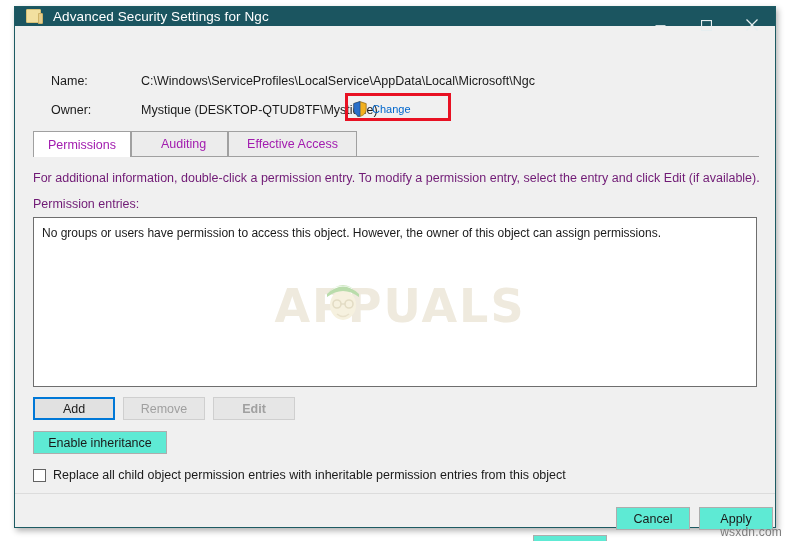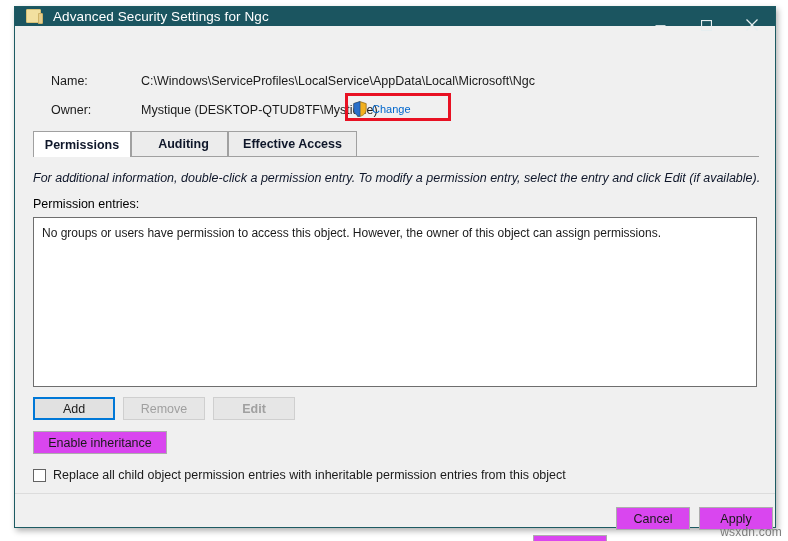--- a/index.html
+++ b/index.html
@@ -147,28 +147,27 @@
     top: 88px;
     width: 726px;
     height: 25px;
   }
   .tab {
     position: absolute;
     top: 0;
     height: 25px;
     box-sizing: border-box;
     font-size: 12.5px;
-    color: #0f172a;
+    color: #a21caf;
     display: flex;
     align-items: center;
     justify-content: center;
     background: #ececec;
     border: 1px solid #a0a0a0;
     border-bottom: none;
-    font-weight: bold;
   }
   .tab.selected {
     background: #ffffff;
     height: 26px;
     z-index: 3;
   }
   #tab-0 { left: 0;    width: 98px; }
   #tab-1 { left: 98px; width: 97px; padding-left: 8px; }
   #tab-2 { left: 195px; width: 129px; }
   #tabline {
@@ -179,30 +178,29 @@
     height: 1px;
     background: #a0a0a0;
   }
 
   
   #info-text {
     position: absolute;
     left: 18px;
     top: 128px;
     font-size: 12.5px;
-    color: #0f172a;
-    white-space: nowrap;
-    font-style: italic;
+    color: #701a75;
+    white-space: nowrap;
   }
   #entries-label {
     position: absolute;
     left: 18px;
     top: 154px;
     font-size: 12.5px;
-    color: #000000;
+    color: #701a75;
   }
 
   
   #listbox {
     position: absolute;
     left: 18px;
     top: 174px;
     width: 724px;
     height: 170px;
     background: #ffffff;
@@ -244,21 +242,21 @@
     left: 40px;
     top: -3px;
     width: 46px;
     height: 52px;
   }
 
   
   .btn {
     position: absolute;
     box-sizing: border-box;
-    background: #d946ef;
+    background: #5eead4;
     border: 1px solid #adadad;
     font-size: 12.5px;
     color: #1a1a1a;
     display: flex;
     align-items: center;
     justify-content: center;
     font-family: "Liberation Sans", sans-serif;
   }
   .btn.disabled {
     color: #a0a0a0;
@@ -387,20 +385,32 @@
       </div>
     </div>
     <div id="tabline"></div>
 
     <div id="info-text">For additional information, double-click a permission entry. To modify a permission entry, select the entry and click Edit (if available).</div>
     <div id="entries-label">Permission entries:</div>
 
     <div id="listbox">
       <div id="listbox-message">No groups or users have permission to access this object. However, the owner of this object can assign permissions.</div>
 
+      <div id="watermark">
+        <span id="watermark-text">APPUALS</span>
+        <svg id="watermark-face" viewBox="0 0 46 52">
+          <ellipse cx="23" cy="30" rx="13" ry="15" fill="#f6f1df"></ellipse>
+          <path d="M8 18 Q23 2 38 18 Q34 12 23 11 Q12 11 8 18 Z" fill="#cfe8c4"></path>
+          <path d="M7 19 Q23 4 39 19 L39 22 Q23 10 7 22 Z" fill="#b9dcab"></path>
+          <circle cx="17" cy="29" r="4" fill="none" stroke="#e3dcc4" stroke-width="1.6"></circle>
+          <circle cx="29" cy="29" r="4" fill="none" stroke="#e3dcc4" stroke-width="1.6"></circle>
+          <line x1="21" y1="29" x2="25" y2="29" stroke="#e3dcc4" stroke-width="1.4"></line>
+          <path d="M17 39 Q23 44 29 39" fill="none" stroke="#e8e1cb" stroke-width="1.6"></path>
+        </svg>
+      </div>
     </div>
 
     <div class="btn disabled" id="btn-remove">
       <span>Remove</span>
     </div>
     <div class="btn focused" id="btn-add">
       <span>Add</span>
     </div>
     <div class="btn disabled" id="btn-edit">
       <span>Edit</span>

